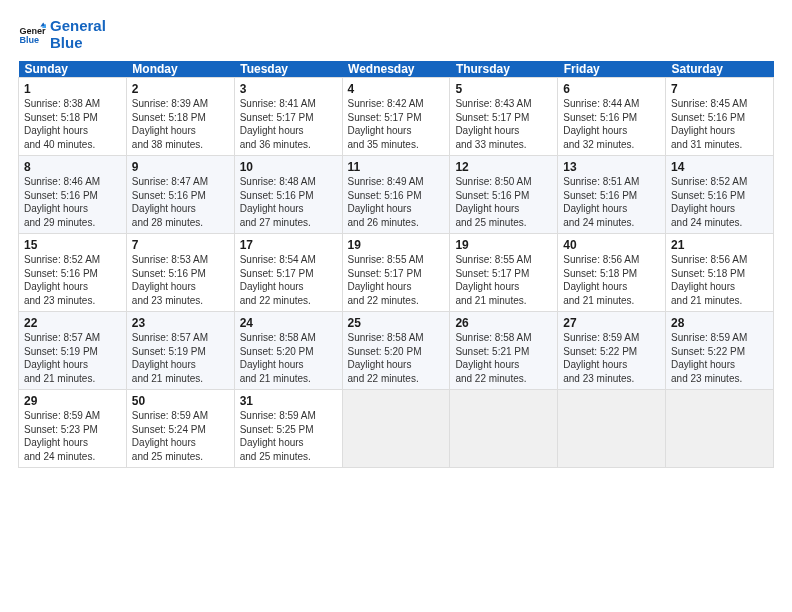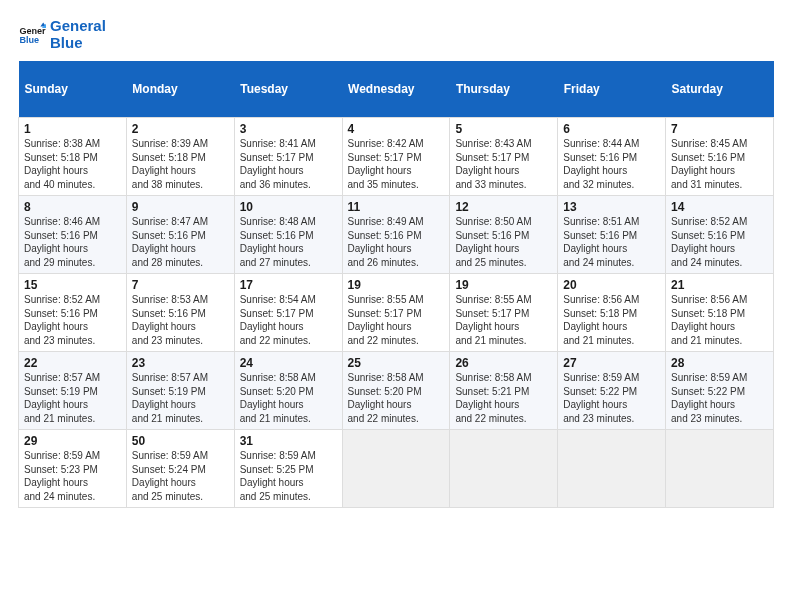--- a/index.html
+++ b/index.html
@@ -54,21 +54,21 @@
     }
     table {
       width: 100%;
       border-collapse: collapse;
       font-size: 10px;
     }
     thead tr th {
       background-color: #1565C0;
       color: #fff;
       text-align: left;
-      padding: 21px 6px;
+      padding: 1px 6px;
       font-size: 12px;
       font-weight: bold;
     }
     tbody tr td {
       border: 1px solid #ddd;
       padding: 4px 5px;
       vertical-align: top;
       width: 14.28%;
       min-height: 70px;
     }
@@ -203,21 +203,21 @@
           </td>
           <td>
             <span class="day-num">19</span>
             <div class="day-info">Sunrise: 8:55 AM<br>Sunset: 5:17 PM<br>Daylight hours<br>and 22 minutes.</div>
           </td>
           <td>
             <span class="day-num">19</span>
             <div class="day-info">Sunrise: 8:55 AM<br>Sunset: 5:17 PM<br>Daylight hours<br>and 21 minutes.</div>
           </td>
           <td>
-            <span class="day-num">20</span>
+            <span class="day-num">40</span>
             <div class="day-info">Sunrise: 8:56 AM<br>Sunset: 5:18 PM<br>Daylight hours<br>and 21 minutes.</div>
           </td>
           <td>
             <span class="day-num">21</span>
             <div class="day-info">Sunrise: 8:56 AM<br>Sunset: 5:18 PM<br>Daylight hours<br>and 21 minutes.</div>
           </td>
         </tr>
         <tr>
           <td>
             <span class="day-num">22</span>

